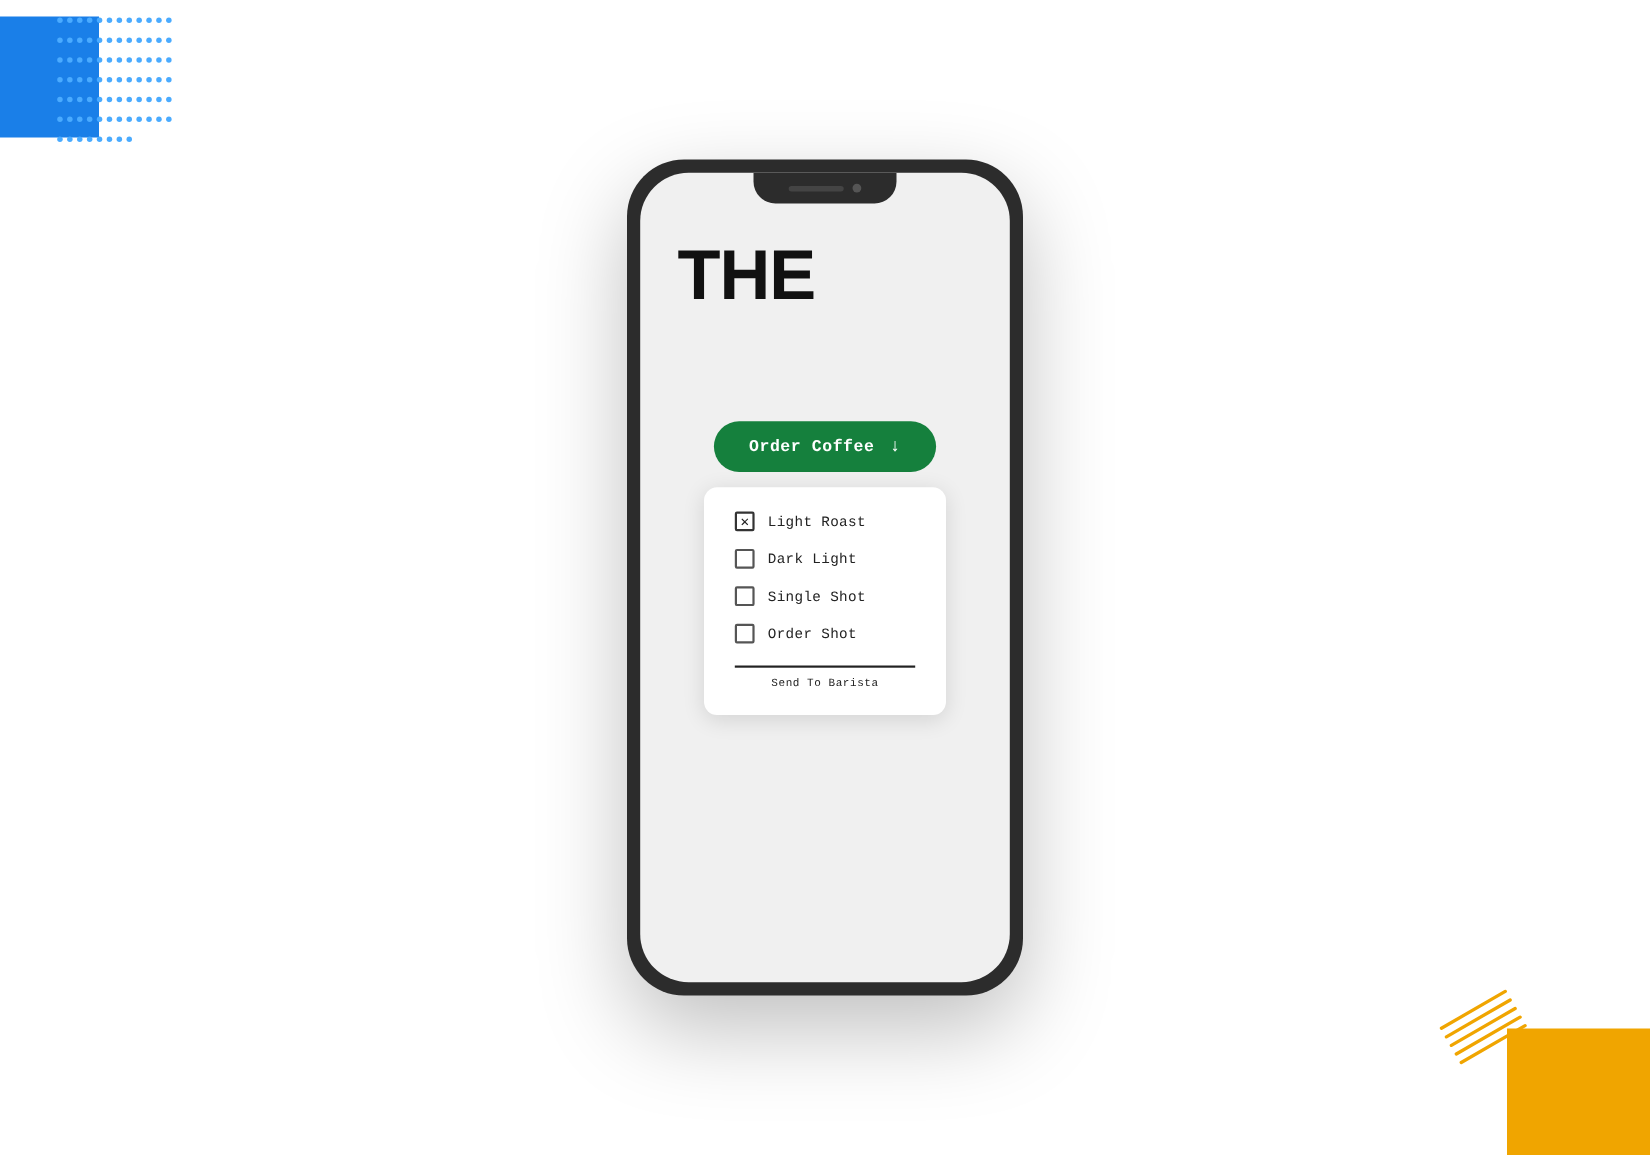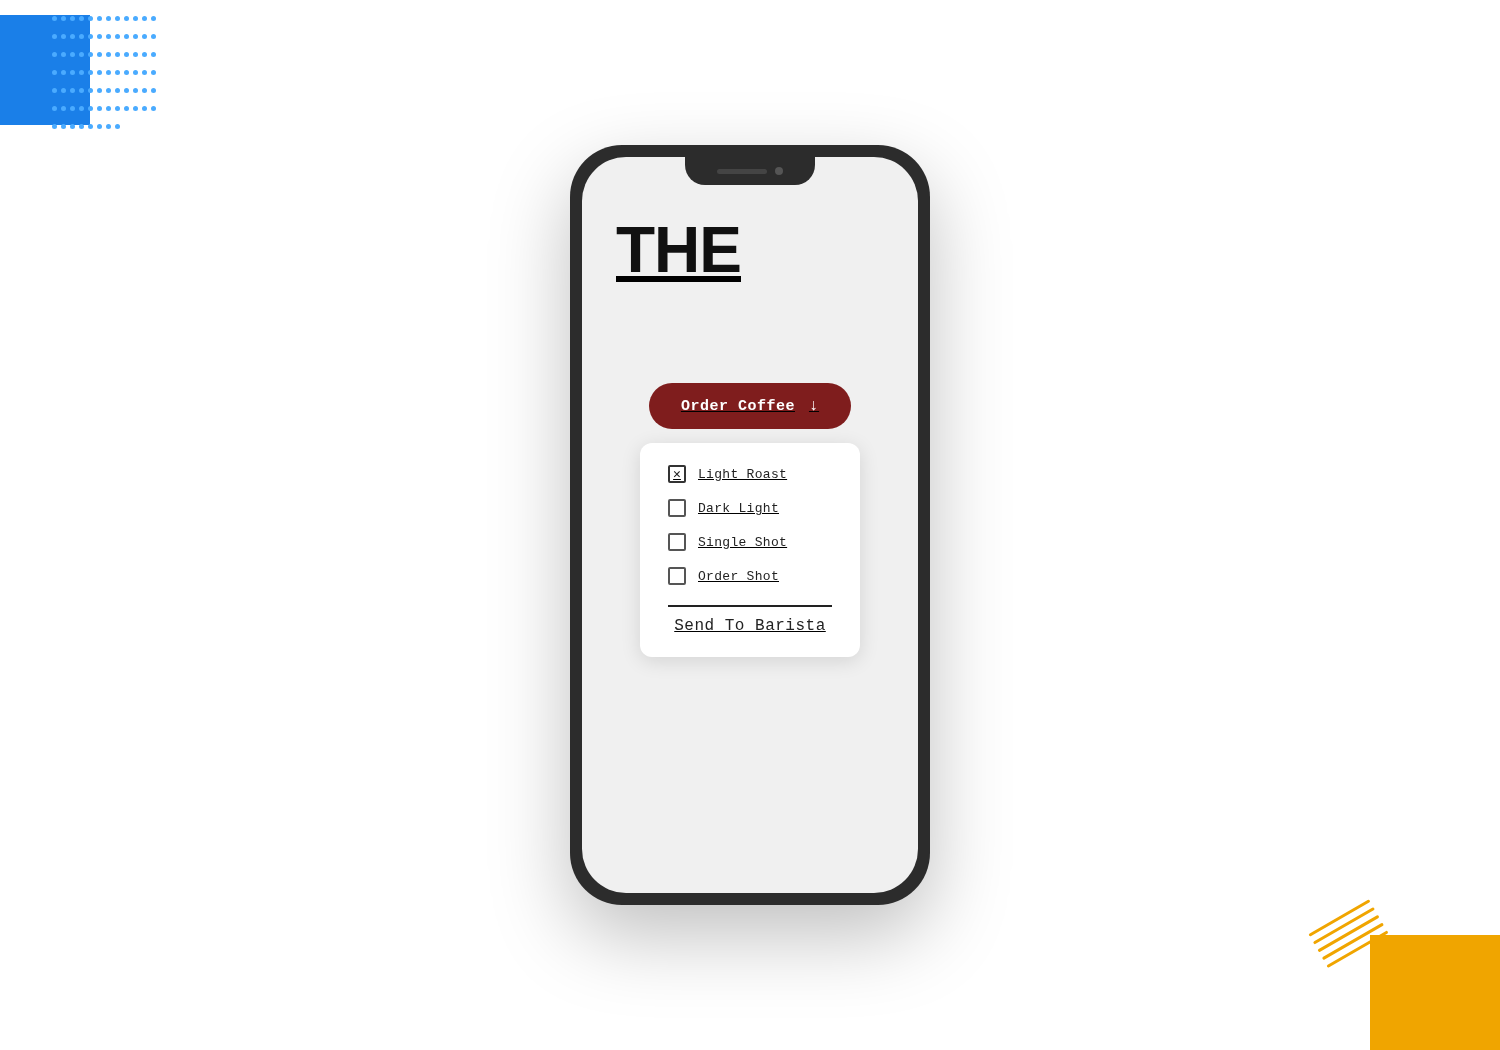--- a/index.html
+++ b/index.html
@@ -103,21 +103,20 @@
     .phone-screen {
       width: 100%;
       height: 100%;
       background: #f0f0f0;
       border-radius: 44px;
       overflow: hidden;
       display: flex;
       flex-direction: column;
       align-items: center;
       position: relative;
-      text-decoration: underline;
     }
 
     
     .phone-notch {
       position: absolute;
       top: 0;
       left: 50%;
       transform: translateX(-50%);
       width: 130px;
       height: 28px;
@@ -163,21 +162,21 @@
       letter-spacing: -1px;
       align-self: flex-start;
       padding-left: 10px;
       margin-top: 10px;
       font-family: 'Arial Black', 'Arial', sans-serif;
       text-transform: uppercase;
     }
 
     .order-button {
       margin-top: 32px;
-      background: #7f1d1d;
+      background: #15803d;
       color: #ffffff;
       border: none;
       border-radius: 28px;
       padding: 14px 32px;
       font-family: 'Courier New', Courier, monospace;
       font-size: 15px;
       font-weight: 600;
       display: flex;
       align-items: center;
       gap: 14px;
@@ -241,21 +240,21 @@
       display: flex;
       justify-content: center;
       border-top: 2px solid #222;
       padding-top: 10px;
     }
 
     .send-button {
       background: none;
       border: none;
       font-family: 'Courier New', Courier, monospace;
-      font-size: 16px;
+      font-size: 10px;
       color: #222;
       cursor: pointer;
       letter-spacing: 0.5px;
     }
   </style>
 </head>
 <body>
 
 <div class="deco-top-left">
   <div class="deco-blue-rect"></div>

